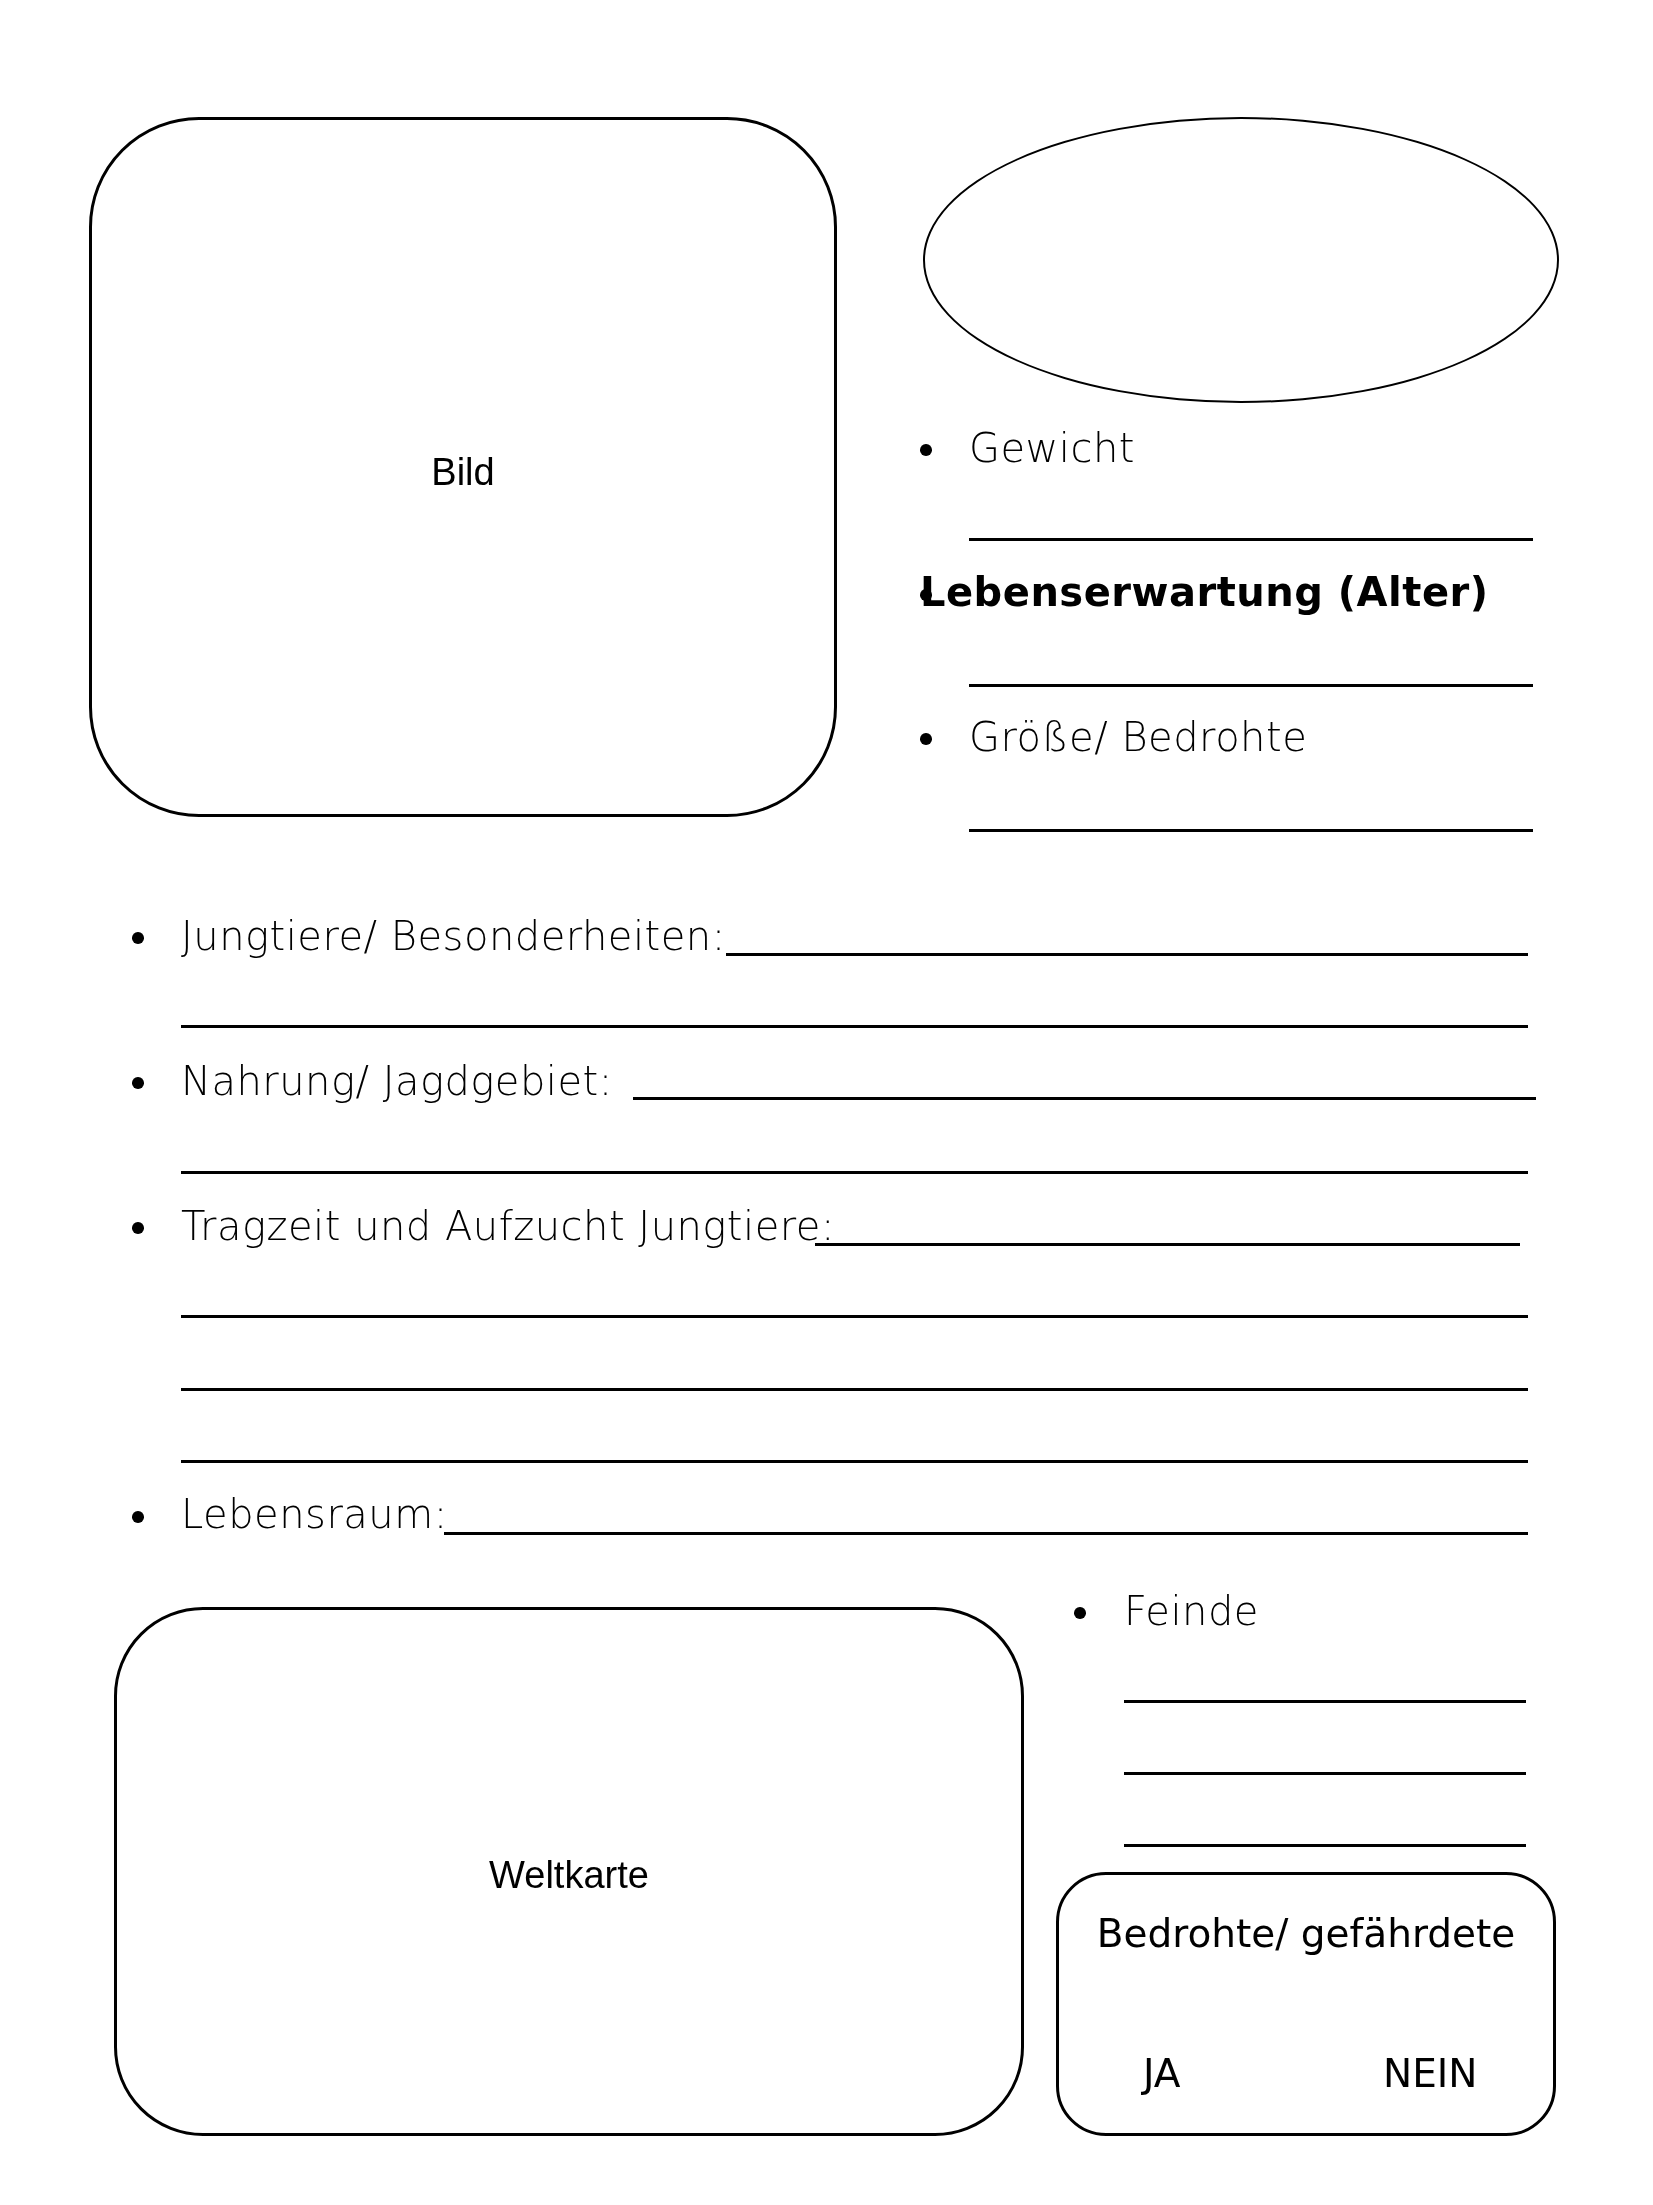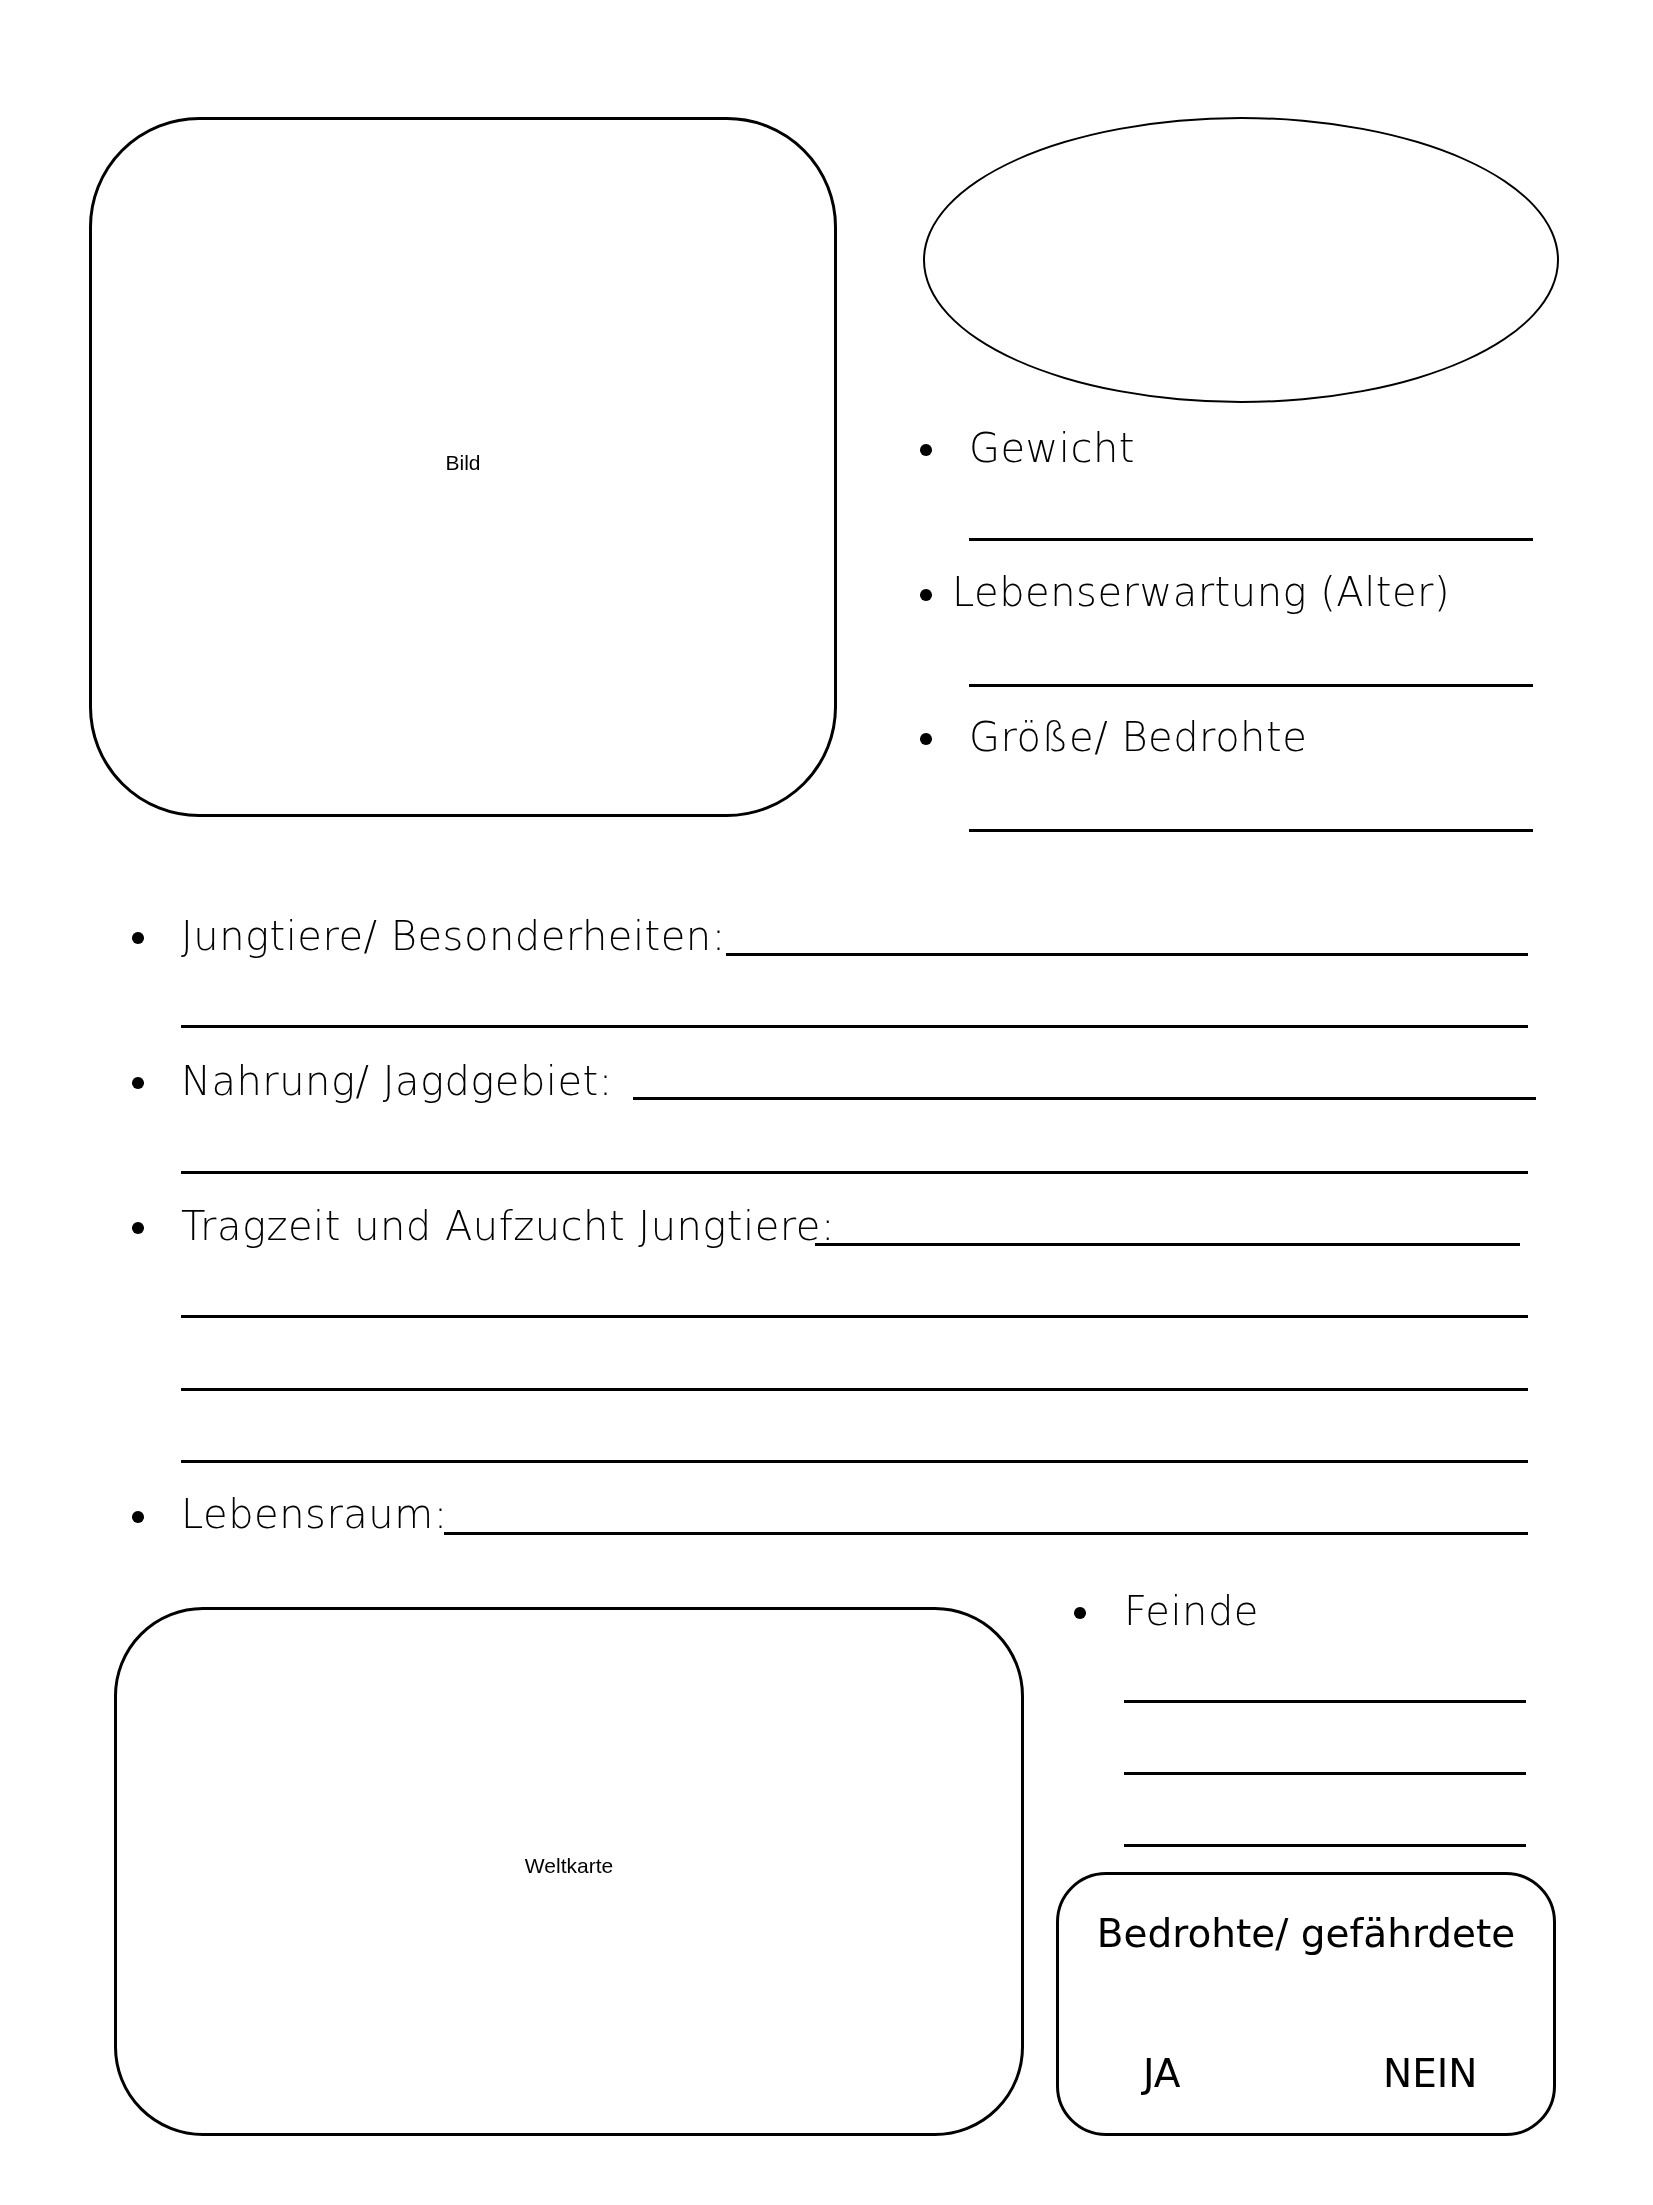--- a/index.html
+++ b/index.html
@@ -1,20 +1,20 @@
 <!DOCTYPE html>
 <html style="font-size:8.4px"><head>
 <meta charset="utf-8">
 <style>
   html, body { margin: 0; padding: 0; background: #ffffff; }
   body { width: 1654px; height: 2205px; position: relative; overflow: hidden;
          font-family: "DejaVu Sans", sans-serif; color: #000; }
   .box { position: absolute; border: 3.2px solid #000; background: #fff; box-sizing: border-box; }
   .box-label { position: absolute; left: 0; right: 0; text-align: center;
-               font-family: "Liberation Sans", sans-serif; font-size: 21px; }
+               font-family: "Liberation Sans", sans-serif; font-size: 38px; }
   .ellipse { position: absolute; border: 2.6px solid #000; border-radius: 50%; box-sizing: border-box; }
   .bullet { position: absolute; width: 11.6px; height: 11.6px; border-radius: 50%; background: #000; }
   .label { position: absolute; font-family: "DejaVu Sans", sans-serif; font-size: 40px;
            font-weight: 300; letter-spacing: 0.5px; white-space: nowrap; line-height: 1; }
   .fill-line { position: absolute; height: 0; border-top: 3.2px solid #000; }
   .center-text { position: absolute; left: 0; right: 0; text-align: center;
                  font-family: "DejaVu Sans", sans-serif; font-size: 39px; line-height: 1.2; }
   .choice { position: absolute; font-family: "DejaVu Sans", sans-serif; font-size: 39px; line-height: 1; cursor: pointer; }
 </style>
 </head>
@@ -24,21 +24,21 @@
   <div class="box-label" style="top:331px;">Bild</div>
 </div>
 
 <div class="ellipse" style="left:923px; top:117px; width:636px; height:286px;"></div>
 
 <div class="bullet" style="left:920px; top:444px;"></div>
 <div class="label" style="left:969px; top:428px;">Gewicht</div>
 <div class="fill-line" style="left:969px; top:538px; width:564px;"></div>
 
 <div class="bullet" style="left:920px; top:589px;"></div>
-<div class="label" style="left:952px; top:572px;">Lebenserwartung (Alter)</div>
+<div class="label" style="left:920px; top:572px;font-weight:bold;">Lebenserwartung (Alter)</div>
 <div class="fill-line" style="left:969px; top:684px; width:564px;"></div>
 
 <div class="bullet" style="left:920px; top:733px;"></div>
 <div class="label" style="left:969px; top:717px;">Größe/ Bedrohte</div>
 <div class="fill-line" style="left:969px; top:829px; width:564px;"></div>
 
 <div class="bullet" style="left:132px; top:932px;"></div>
 <div class="label" style="left:181px; top:916px;">Jungtiere/ Besonderheiten:</div>
 <div class="fill-line" style="left:726px; top:953px; width:802px;"></div>
 <div class="fill-line" style="left:181px; top:1025px; width:1347px;"></div>

